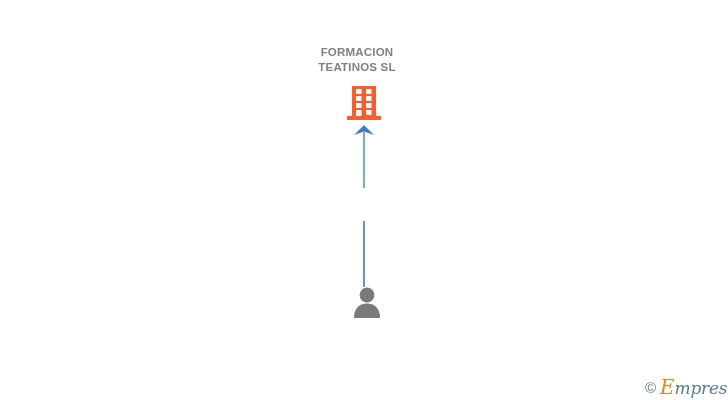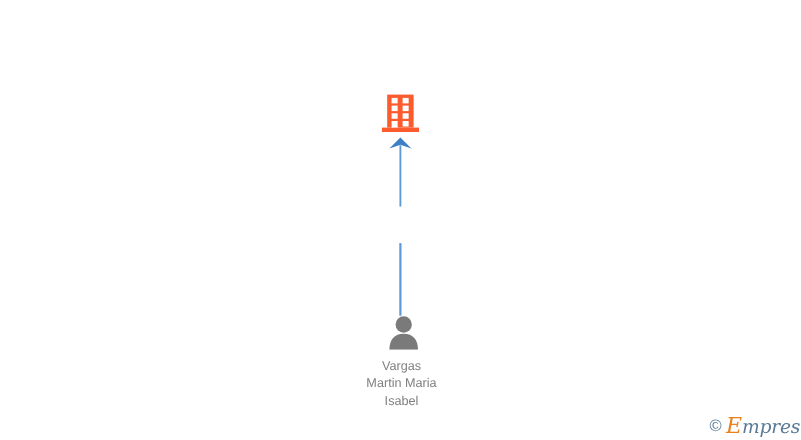--- a/index.html
+++ b/index.html
@@ -132,20 +132,22 @@
   .wm-text .wm-cap {
     color: #E8821E;
     font-size: 20px;
   }
 </style>
 </head>
 <body>
 
 <div id="canvas">
 
+  <div class="company-title">FORMACION
+TEATINOS SL</div>
 
   <div class="company-node">
     <svg class="building-svg" width="34" height="36" viewBox="0 0 34 36">
       <rect x="5" y="1" width="24" height="30" fill="#FB5B2D"></rect>
       <rect x="0" y="31" width="34" height="4" fill="#FB5B2D"></rect>
       <rect x="9" y="4" width="5.5" height="5" fill="#ffffff"></rect>
       <rect x="19" y="4" width="5.5" height="5" fill="#ffffff"></rect>
       <rect x="9" y="11" width="5.5" height="5" fill="#ffffff"></rect>
       <rect x="19" y="11" width="5.5" height="5" fill="#ffffff"></rect>
       <rect x="9" y="18" width="5.5" height="5" fill="#ffffff"></rect>
@@ -163,22 +165,19 @@
 
   <div class="connector-down"></div>
 
   <div class="person-node">
     <svg class="person-svg" width="30" height="32" viewBox="0 0 30 32">
       <circle cx="15" cy="9" r="7.4" fill="#7A7A7A"></circle>
       <path d="M15 17.5 C6.5 17.5 2 23 2 32 L28 32 C28 23 23.5 17.5 15 17.5 Z" fill="#7A7A7A"></path>
     </svg>
   </div>
 
-  <div class="person-name">Vargas
-Martin Maria
-Isabel</div>
 
   <div class="watermark">
     <span class="wm-copy">©</span>
     <span class="wm-text"><span class="wm-cap">E</span><span>mpresia</span></span>
   </div>
 
 </div>
 
 </body></html>

